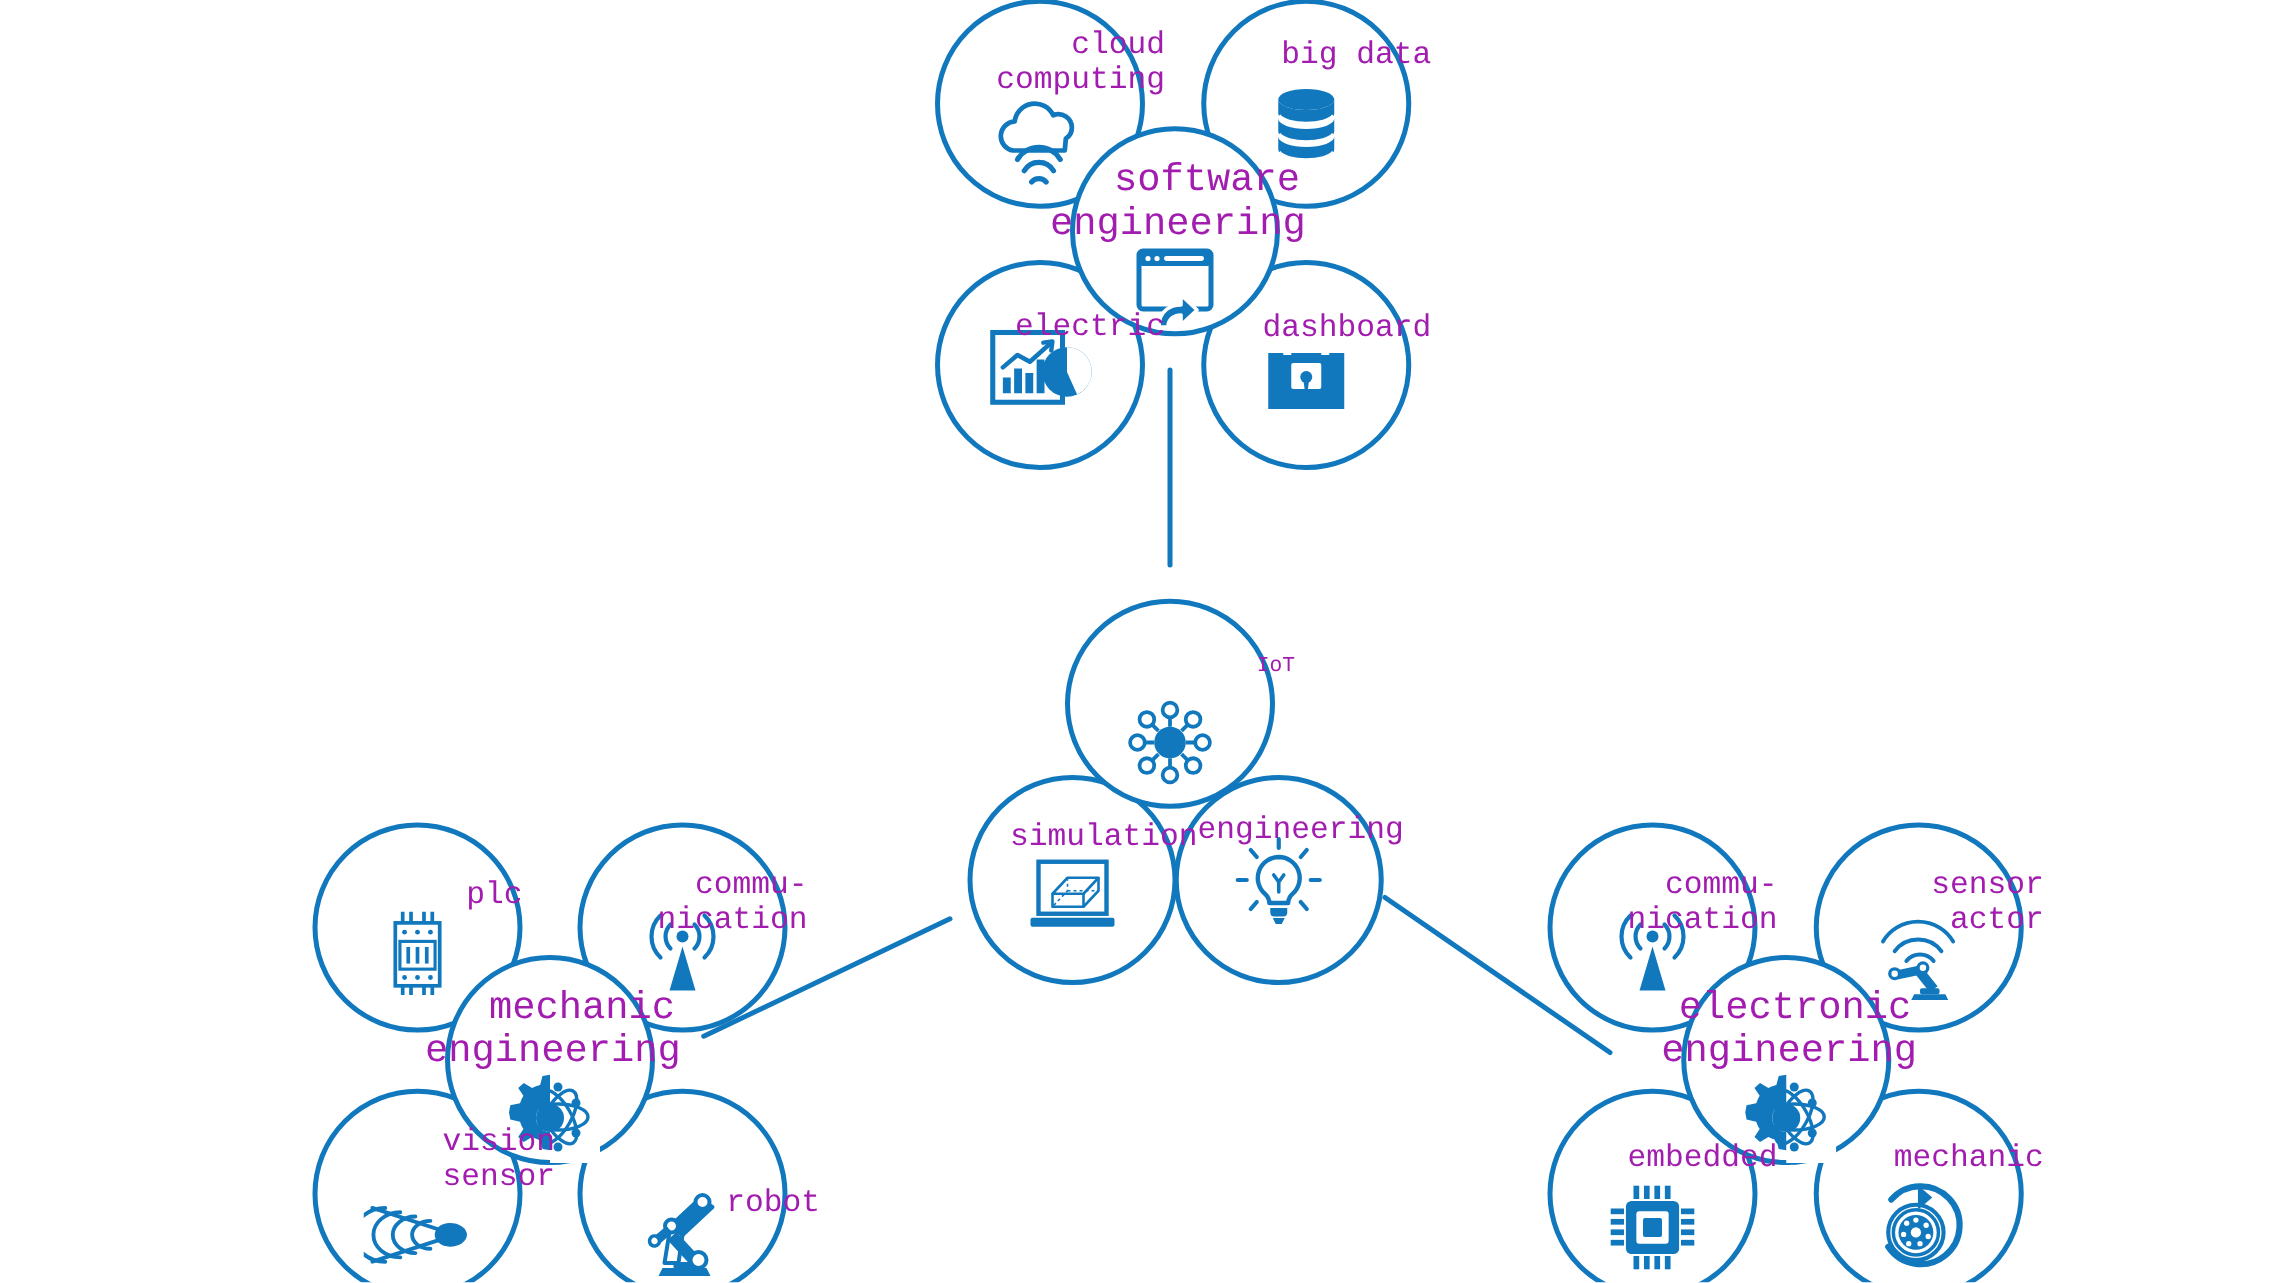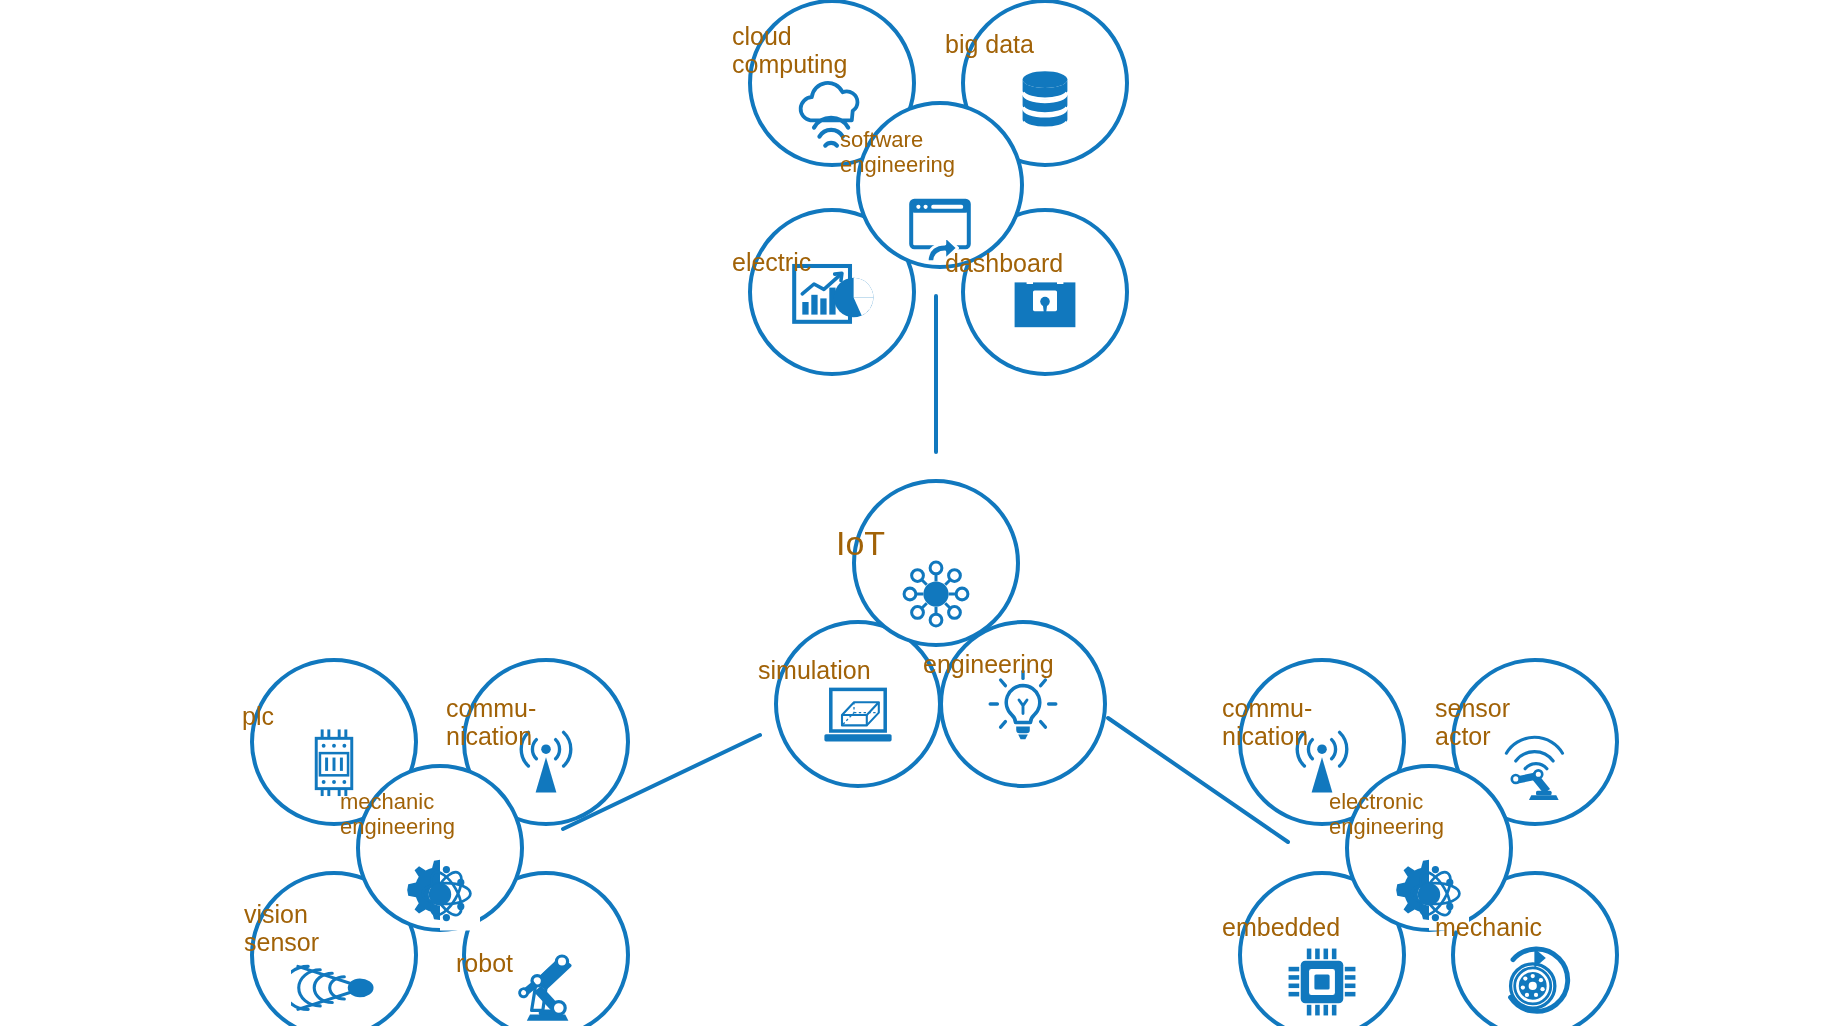--- a/index.html
+++ b/index.html
@@ -21,31 +21,31 @@
   }
   #diagram {
     position: absolute;
     left: 0;
     top: 0;
     width: 1828px;
     height: 1026px;
   }
   .node-label {
     position: absolute;
-    text-align: left;
-    color: #a16207;
-    font-family: Liberation Sans, sans-serif;
+    text-align: right;
+    color: #a21caf;
+    font-family: Liberation Mono, monospace;
     line-height: 1.12;
     white-space: pre-line;
     pointer-events: none;
     -webkit-font-smoothing: antialiased;
   }
   .lbl-sat { font-size: 25px; }
-  .lbl-hub { font-size: 22px; }
-  .lbl-iot { font-size: 34px; }
+  .lbl-hub { font-size: 31px; }
+  .lbl-iot { font-size: 17px; }
 </style>
 </head>
 <body>
 
 <div id="stage">
   <svg id="diagram" viewBox="0 0 1828 1026" xmlns="http://www.w3.org/2000/svg">
 
     <defs>
 
       <symbol id="ic-cloud-wifi-icon" viewBox="0 0 100 100">
@@ -428,21 +428,21 @@
   <div class="node-label lbl-sat" style="left:945px; top:30px; width:200px;">big data</div>
   <div class="node-label lbl-sat" style="left:732px; top:248px; width:200px;">electric</div>
   <div class="node-label lbl-sat" style="left:945px; top:249px; width:200px;">dashboard</div>
   <div class="node-label lbl-hub" style="left:840px; top:128px; width:200px;">software
 engineering</div>
 
   <div class="node-label lbl-iot" style="left:836px; top:524px; width:200px;">IoT</div>
   <div class="node-label lbl-sat" style="left:758px; top:656px; width:200px;">simulation</div>
   <div class="node-label lbl-sat" style="left:923px; top:650px; width:200px;">engineering</div>
 
-  <div class="node-label lbl-sat" style="left:242px; top:702px; width:200px;">plc</div>
+  <div class="node-label lbl-sat" style="left:218px; top:702px; width:200px;">plc</div>
   <div class="node-label lbl-sat" style="left:446px; top:694px; width:200px;">commu-
 nication</div>
   <div class="node-label lbl-sat" style="left:244px; top:900px; width:200px;">vision
 sensor</div>
   <div class="node-label lbl-sat" style="left:456px; top:913px; width:200px;margin-top:36px;">robot</div>
   <div class="node-label lbl-hub" style="left:340px; top:790px; width:200px;">mechanic
 engineering</div>
 
   <div class="node-label lbl-sat" style="left:1222px; top:694px; width:200px;">commu-
 nication</div>

